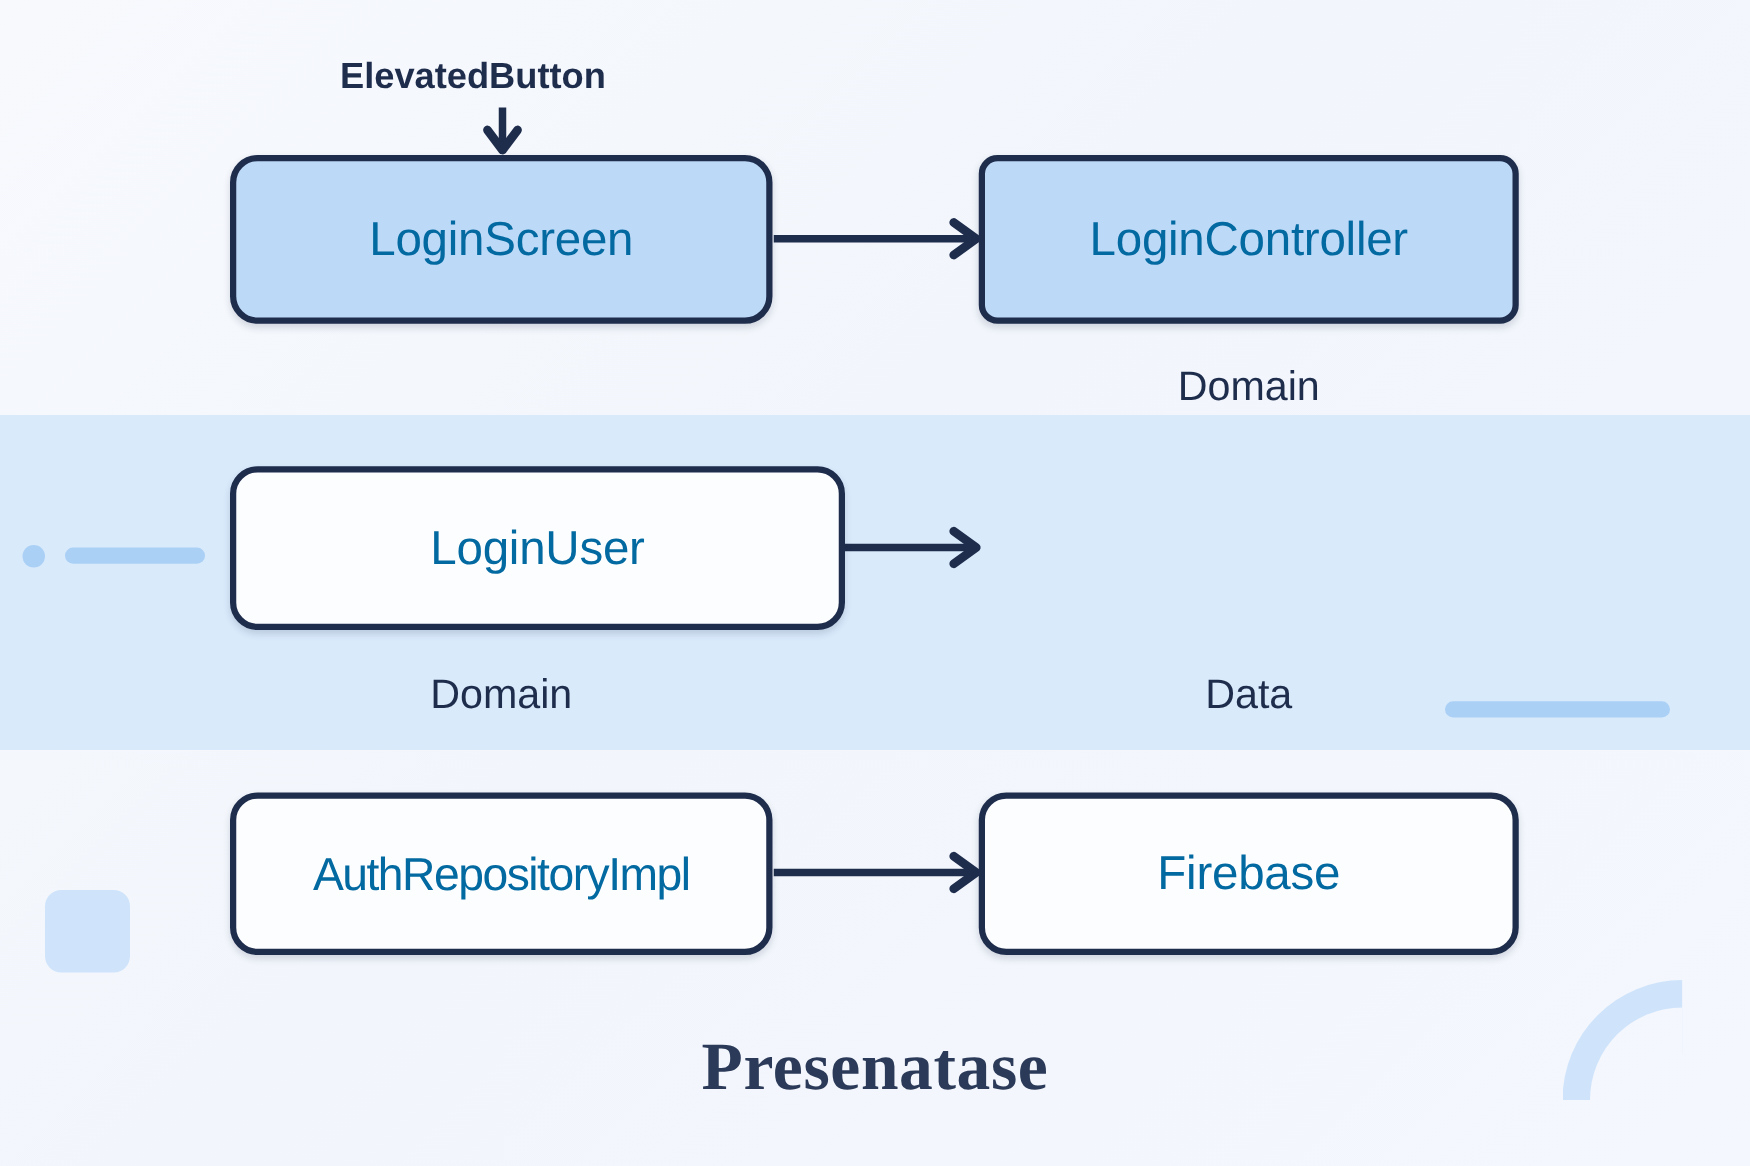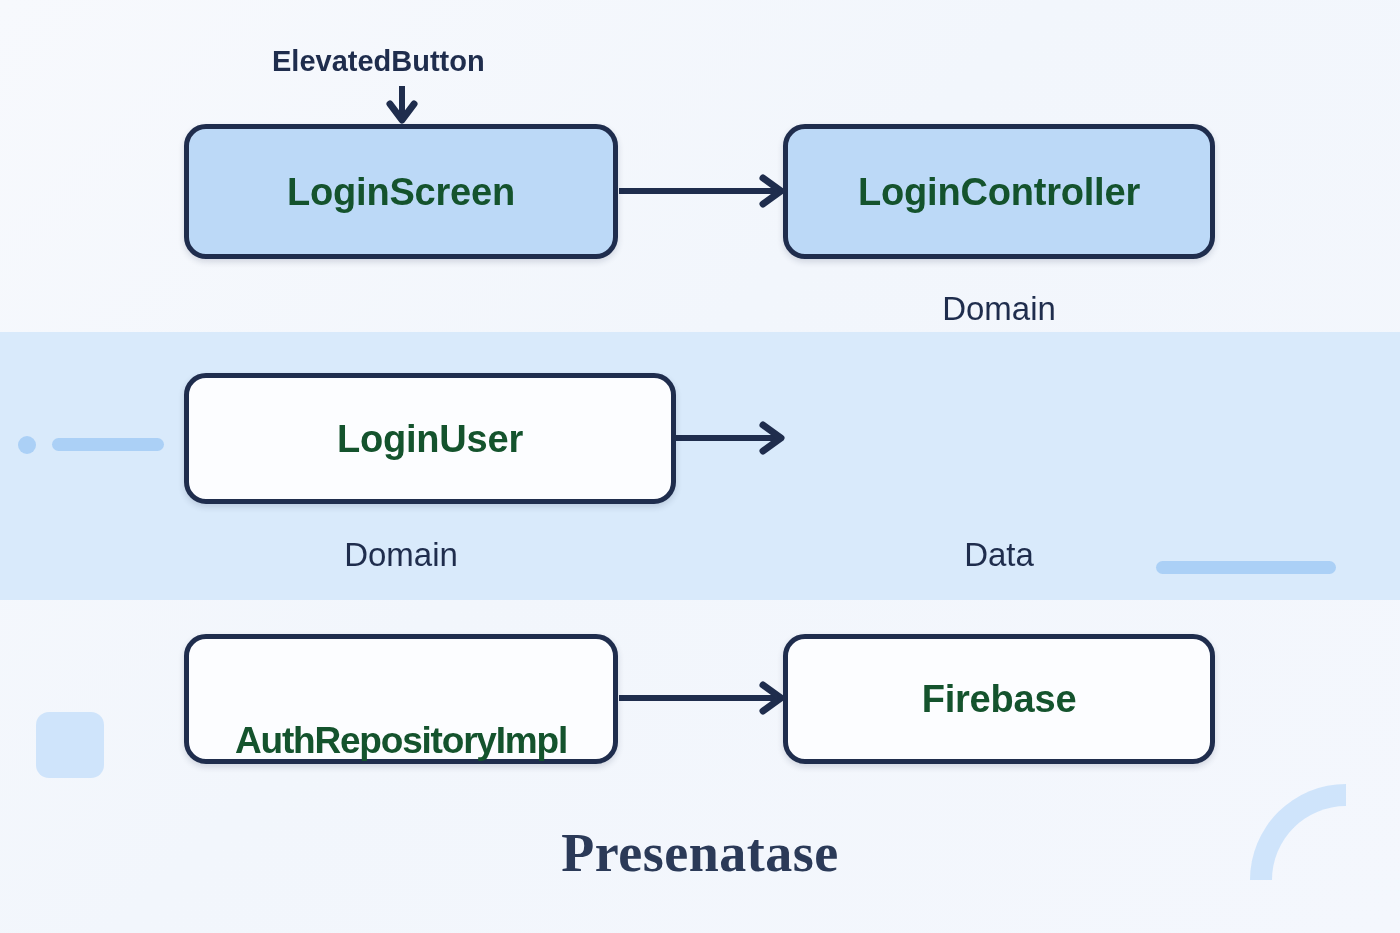--- a/index.html
+++ b/index.html
@@ -59,22 +59,22 @@
     border-radius: 22px;
     display: flex;
     align-items: center;
     justify-content: center;
     box-shadow: 0 3px 6px rgba(31, 45, 77, 0.16);
   }
   .node.fill-blue { background: #bcd9f7; }
   .node.fill-white { background: #fcfdff; }
   .node-label {
     font-size: 38px;
-    font-weight: 700;
-    color: #14532d;
+    font-weight: 400;
+    color: #0369a1;
     letter-spacing: -0.2px;
     white-space: nowrap;
     line-height: 1;
   }
   .node-label.tight { font-size: 37px; letter-spacing: -1.2px; }
 
   
   .layer-caption {
     position: absolute;
     font-size: 33px;
@@ -151,33 +151,33 @@
     <g>
       <line x1="619" y1="698" x2="778" y2="698" stroke="#1f2d4d" stroke-width="6"></line>
       <path d="M 763 685 L 781 698 L 763 711" fill="none" stroke="#1f2d4d" stroke-width="7" stroke-linecap="round" stroke-linejoin="round"></path>
     </g>
   </svg>
 
   <div class="node fill-blue" style="left:184px; top:124px; width:434px; height:135px;">
     <span class="node-label">LoginScreen</span>
   </div>
 
-  <div class="node fill-blue" style="left:783px; top:124px; width:432px; height:135px;">
+  <div class="node fill-blue" style="left:783px; top:124px; width:432px; height:135px;border-radius:15px;">
     <span class="node-label">LoginController</span>
   </div>
   <div class="layer-caption" style="left:783px; top:292px; width:432px;">Domain</div>
 
   <div class="node fill-white" style="left:184px; top:373px; width:492px; height:131px;">
     <span class="node-label">LoginUser</span>
   </div>
   <div class="layer-caption" style="left:184px; top:538px; width:434px;">Domain</div>
 
   <div class="layer-caption" style="left:783px; top:538px; width:432px;">Data</div>
 
-  <div class="node fill-white" style="left:184px; top:634px; width:434px; height:130px;align-items:flex-end;">
+  <div class="node fill-white" style="left:184px; top:634px; width:434px; height:130px;">
     <span class="node-label tight">AuthRepositoryImpl</span>
   </div>
 
   <div class="node fill-white" style="left:783px; top:634px; width:432px; height:130px;">
     <span class="node-label">Firebase</span>
   </div>
 
   <div class="bottom-title" style="left:0; top:826px;">Presenatase</div>
 
 </div>

